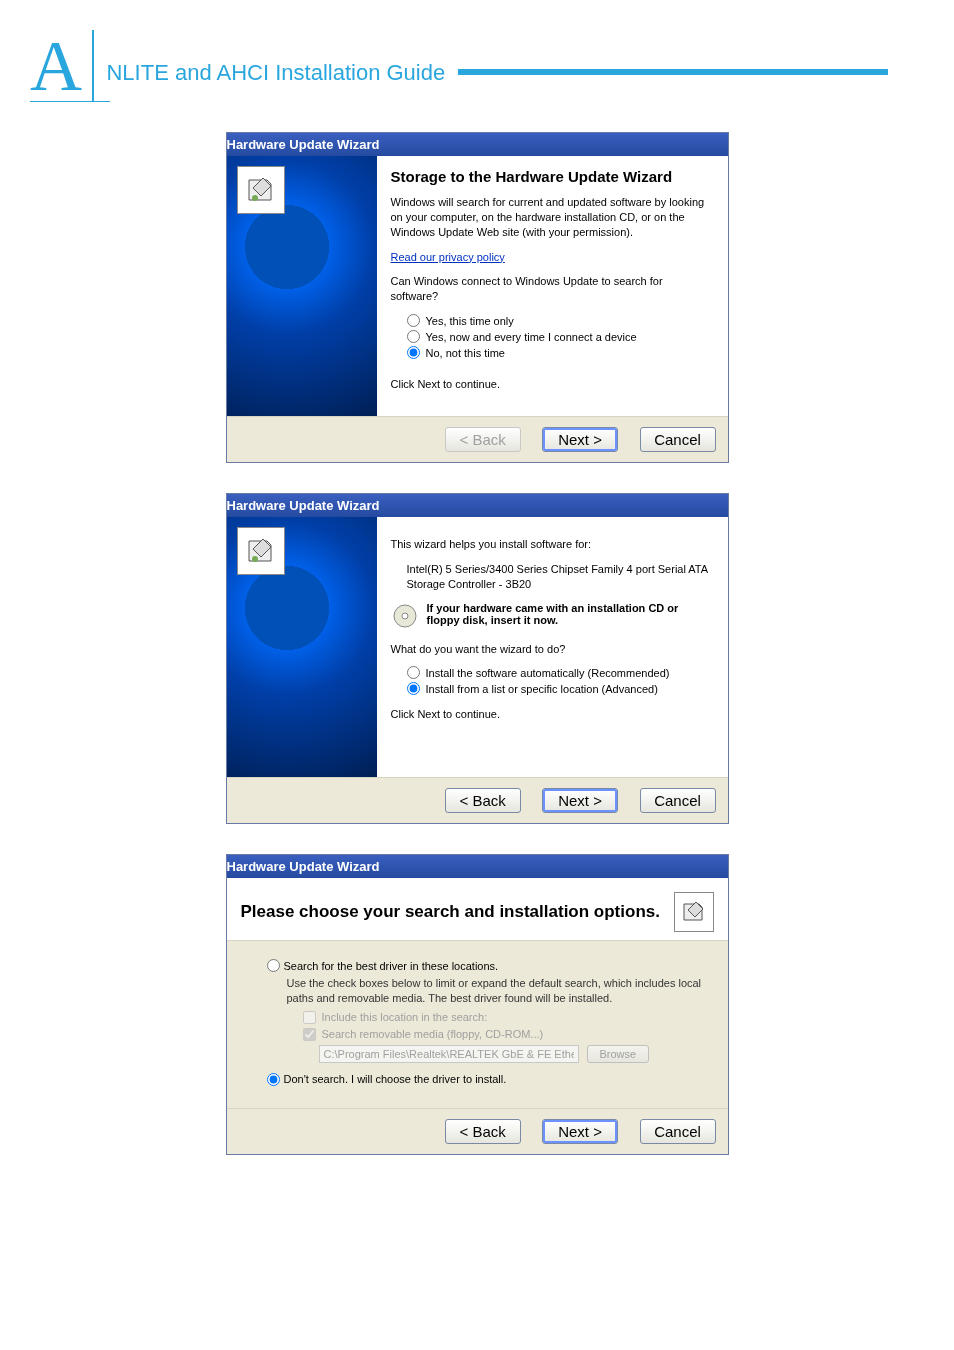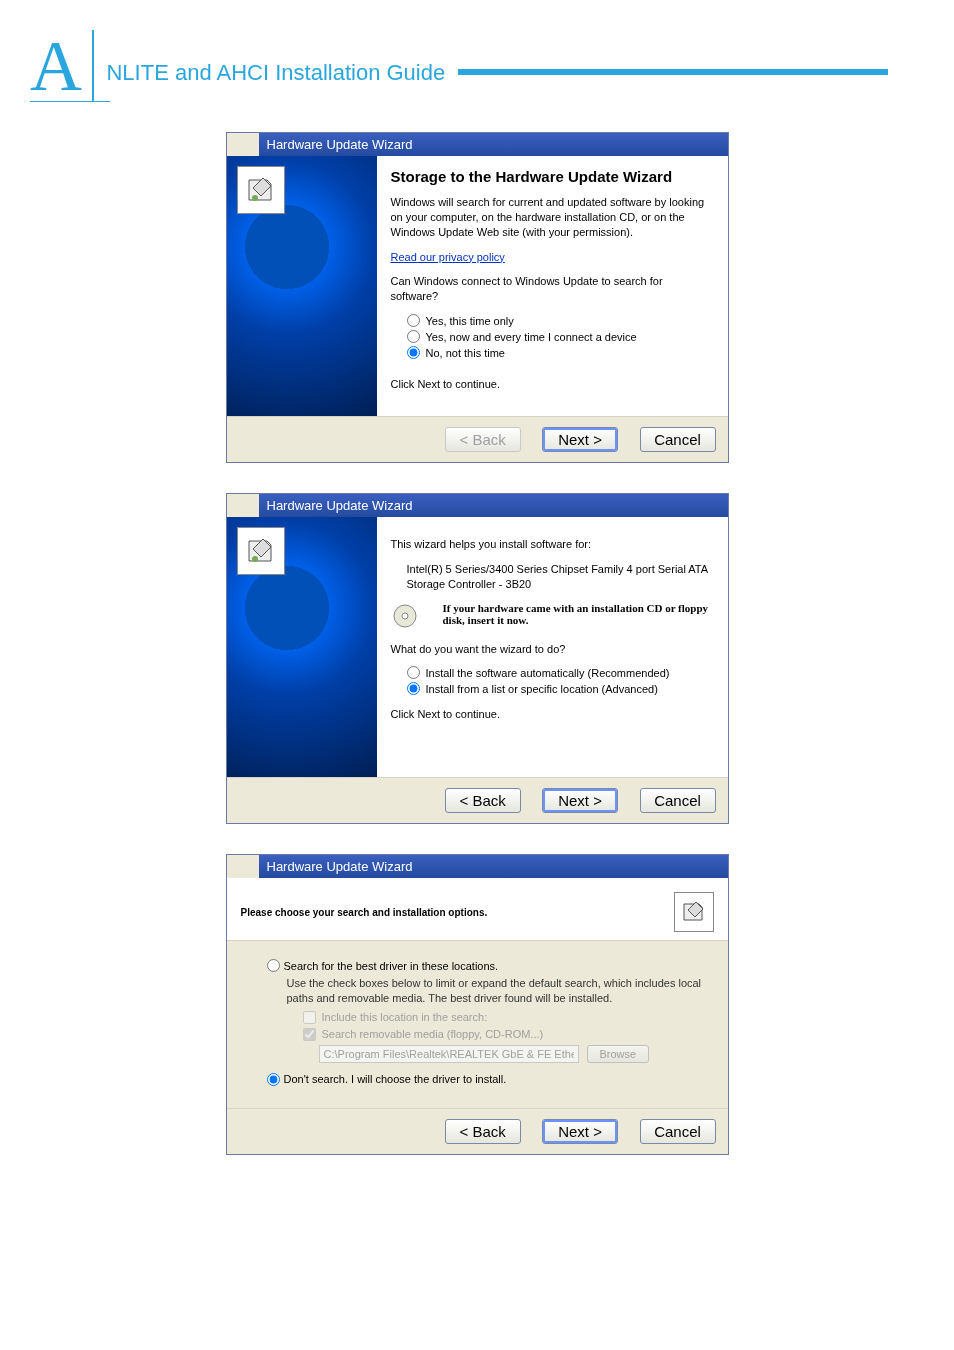--- a/index.html
+++ b/index.html
@@ -56,25 +56,24 @@
 
   .dialog {
     width: 503px;
     margin: 30px auto 20px auto;
     border: 1px solid #6a7aa5;
     background: #ece9d8;
   }
   .dialog .titlebar {
     background: linear-gradient(#3a5fbf, #244aa0);
     color: #fff;
-    font-weight: normal;
+    font-weight: bold;
     font-size: 13px;
-    padding: 4px 8px;
+    padding: 4px 0;
     font-family: Tahoma, sans-serif;
-    margin-left: 32px;
   }
   .dialog .body {
     display: flex;
     background: #fff;
   }
   .side-graphic {
     width: 150px;
     background: radial-gradient(circle at 40% 35%, #0050b8 0%, #0050b8 22%, #0060e8 22%, #003fa8 45%, #001f55 100%);
     position: relative;
     min-height: 260px;
@@ -123,21 +122,21 @@
   }
   .xp-btn.disabled {
     color: #a0a0a0;
     border-color: #c8c8c8;
     cursor: default;
   }
   .xp-btn.default {
     box-shadow: 0 0 0 2px #6a93ff inset;
   }
   .bold { font-weight: bold; }
-  .cd-row { display:flex; gap:24px; margin:8px 0 12px 0;font-family:Liberation Serif, serif; }
+  .cd-row { display:flex; gap:8px; margin:8px 0 12px 0; }
   .cd-icon {
     width:28px;height:28px;
     display:flex;align-items:center;justify-content:center;
     flex-shrink:0;
   }
 
   
   .dialog3-body { background:#fff; padding: 8px 0 0 0; }
   .dlg3-header {
     display:flex;justify-content:space-between;align-items:center;
@@ -271,21 +270,21 @@
     <span class="xp-btn">&lt; Back</span>
     <span class="xp-btn default">Next &gt;</span>
     <span class="xp-btn">Cancel</span>
   </div>
 </div>
 
 <div class="dialog">
   <div class="titlebar">Hardware Update Wizard</div>
   <div class="dialog3-body">
     <div class="dlg3-header">
-      <div class="bold" style="font-size:10px">Please choose your search and installation options.</div>
+      <div class="bold" style="font-size:17px">Please choose your search and installation options.</div>
       <div class="icon-box-sm">
         <svg viewBox="0 0 30 30">
             <path d="M5 7h15l3 3v13H5z" fill="#eee" stroke="#555"></path>
             <path d="M17 5l7 7-8 8-7-7z" fill="#ddd" stroke="#555"></path>
           </svg>
       </div>
     </div>
     <div class="dlg3-content">
       <div class="radio-top">
         <input type="radio" name="r3" style="">

